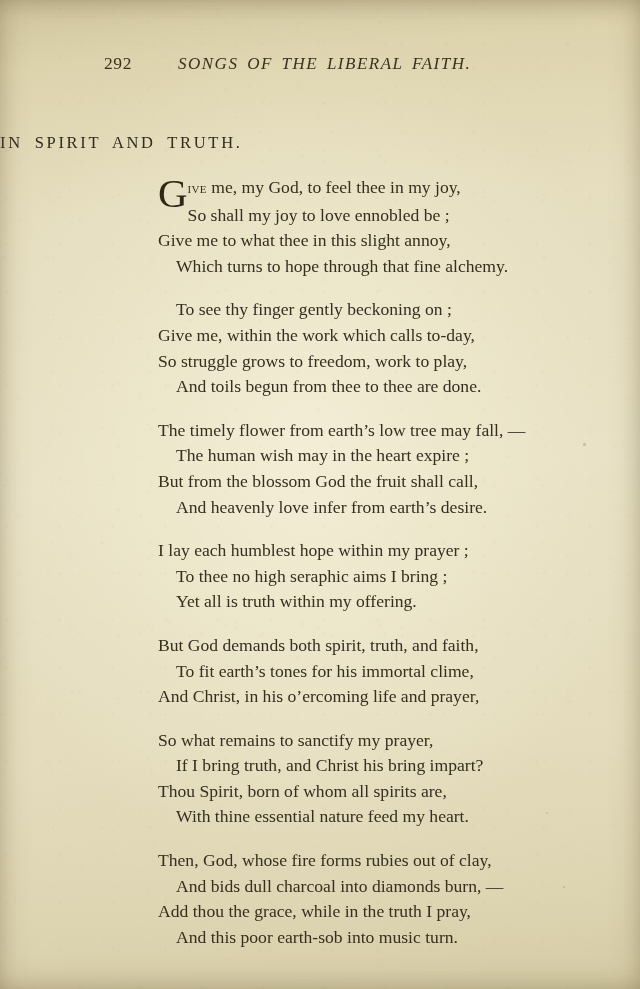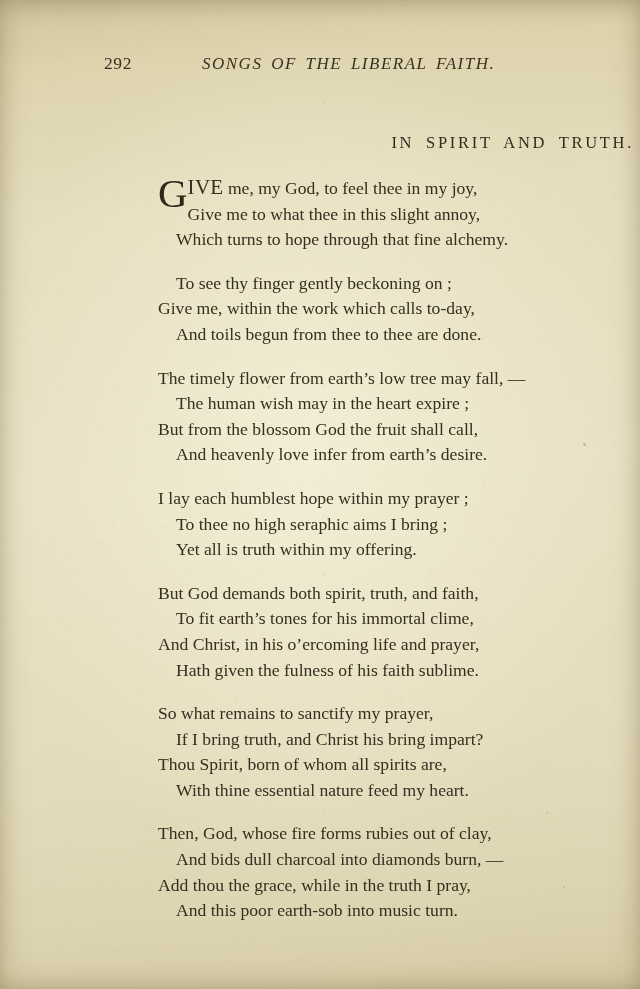--- a/index.html
+++ b/index.html
@@ -80,33 +80,32 @@
 
   .head-title {
     position: absolute;
     left: 178px;
     top: 1px;
     font-style: italic;
     font-size: 17px;
     letter-spacing: 1.5px;
     word-spacing: 3px;
     color: #3a3122;
-    margin-left: 24px;
   }
 
   
   #poem {
     position: absolute;
     top: 133px;
     left: 0;
     right: 0;
   }
 
   .poem-title {
-    text-align: right;
+    text-align: left;
     font-size: 16.5px;
     letter-spacing: 2.7px;
     word-spacing: 5px;
     color: #332b1e;
     padding-right: 6px;
   }
 
   .stanzas {
     margin-top: 22px;
     padding-left: 158px;
@@ -138,21 +137,21 @@
     float: left;
     font-size: 41px;
     line-height: 34px;
     margin-top: 1px;
     margin-right: 0px;
     margin-left: 0px;
     color: #2f2819;
   }
 
   .smallcaps-run {
-    font-size: 21px;
+    font-size: 11px;
     letter-spacing: 0.3px;
   }
 </style>
 </head>
 <body>
 
 <div id="page">
 
   <div id="grain"></div>
 
@@ -164,44 +163,45 @@
   <div id="running-head">
     <div class="folio">292</div>
     <div class="head-title">SONGS OF THE LIBERAL FAITH.</div>
   </div>
 
   <div id="poem">
     <div class="poem-title">IN SPIRIT AND TRUTH.</div>
     <div class="stanzas" id="stanzas">
         <div class="stanza first">
           <div class="line first-line"><span class="dropcap">G</span><span class="smallcaps-run">IVE</span><span> me, my God, to feel thee in my joy,</span></div>
+          <div class="line indent">So shall my joy to love ennobled be ;</div>
           <div class="line">Give me to what thee in this slight annoy,</div>
           <div class="line indent">Which turns to hope through that fine alchemy.</div>
         </div>
         <div class="stanza">
           <div class="line indent">To see thy finger gently beckoning on ;</div>
           <div class="line">Give me, within the work which calls to-day,</div>
+          <div class="line">So struggle grows to freedom, work to play,</div>
           <div class="line indent">And toils begun from thee to thee are done.</div>
         </div>
         <div class="stanza">
           <div class="line">The timely flower from earth’s low tree may fall, —</div>
           <div class="line indent">The human wish may in the heart expire ;</div>
           <div class="line">But from the blossom God the fruit shall call,</div>
           <div class="line indent">And heavenly love infer from earth’s desire.</div>
         </div>
         <div class="stanza">
           <div class="line">I lay each humblest hope within my prayer ;</div>
           <div class="line indent">To thee no high seraphic aims I bring ;</div>
           <div class="line indent">Yet all is truth within my offering.</div>
         </div>
         <div class="stanza">
           <div class="line">But God demands both spirit, truth, and faith,</div>
           <div class="line indent">To fit earth’s tones for his immortal clime,</div>
           <div class="line">And Christ, in his o’ercoming life and prayer,</div>
-          <div class="line indent">Hath given the fulness of his faith sublime.</div>
         </div>
         <div class="stanza">
           <div class="line">So what remains to sanctify my prayer,</div>
           <div class="line indent">If I bring truth, and Christ his bring impart?</div>
           <div class="line">Thou Spirit, born of whom all spirits are,</div>
           <div class="line indent">With thine essential nature feed my heart.</div>
         </div>
         <div class="stanza">
           <div class="line">Then, God, whose fire forms rubies out of clay,</div>
           <div class="line indent">And bids dull charcoal into diamonds burn, —</div>

